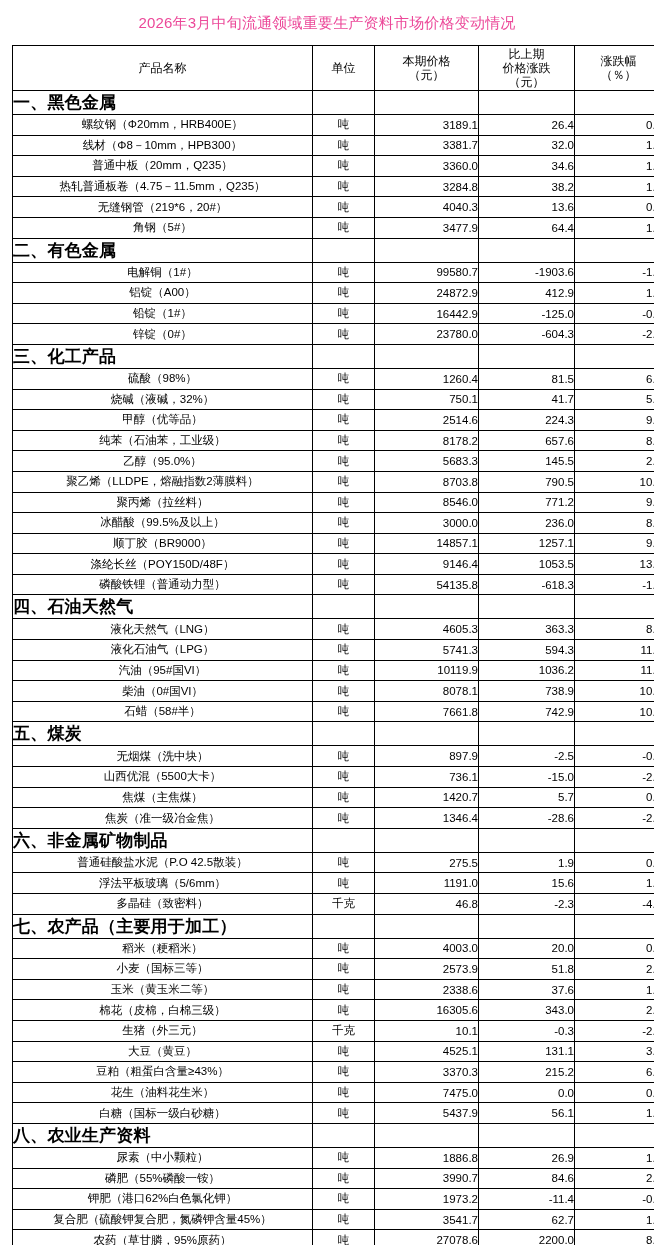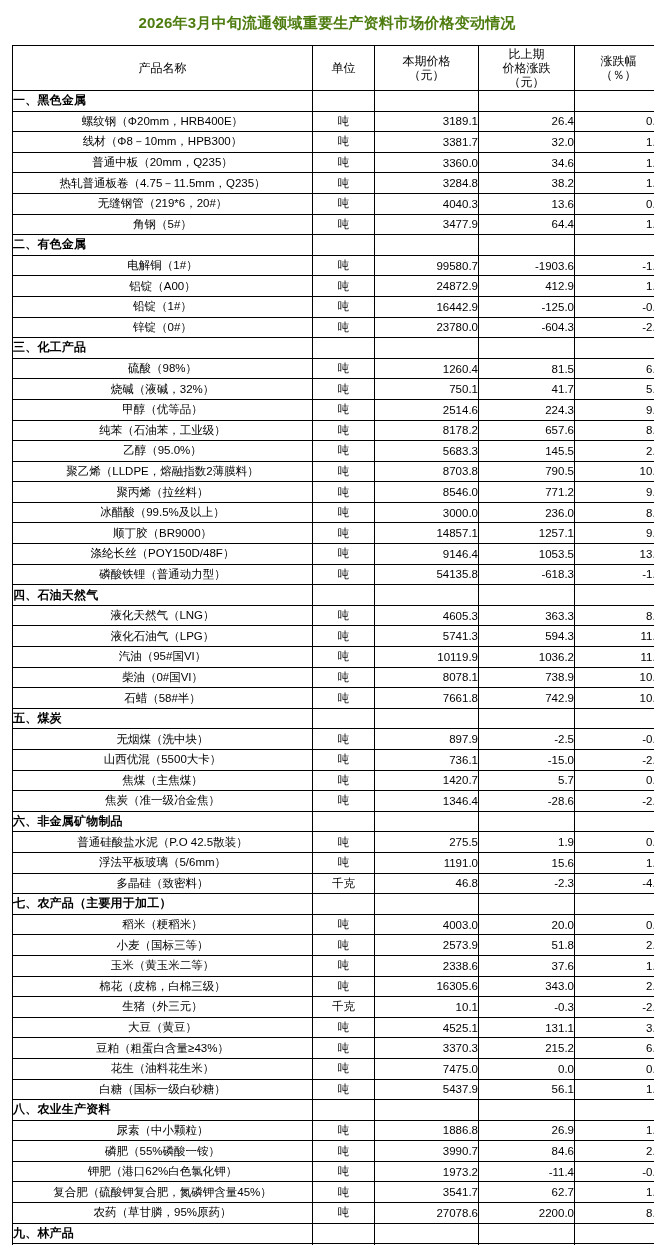--- a/index.html
+++ b/index.html
@@ -16,22 +16,22 @@
   .page {
     width: 654px;
     min-height: 1245px;
     box-sizing: border-box;
     padding: 0 12px;
     position: relative;
   }
   .title {
     text-align: center;
     font-size: 15px;
-    font-weight: bold;
-    color: #4d7c0f;
+    font-weight: normal;
+    color: #ec4899;
     letter-spacing: 0.2px;
     padding: 14px 0 12px 0;
   }
   table.price {
     width: 630px;
     border-collapse: collapse;
     table-layout: fixed;
     font-size: 11.5px;
   }
   table.price th, table.price td {
@@ -49,21 +49,21 @@
   .col-name  { width: 300px; }
   .col-unit  { width: 62px; }
   .col-price { width: 104px; }
   .col-diff  { width: 96px; }
   .col-pct   { width: 88px; }
 
   tbody td { height: 19.6px; }
 
   .cat {
     font-weight: bold;
-    font-size: 12px;
+    font-size: 17px;
     padding-left: 6px;
     text-align: left;
     letter-spacing: 0.2px;
   }
   .prod {
     padding-left: 38px;
     text-align: center;
     font-size: 11.5px;
     white-space: nowrap;
   }

